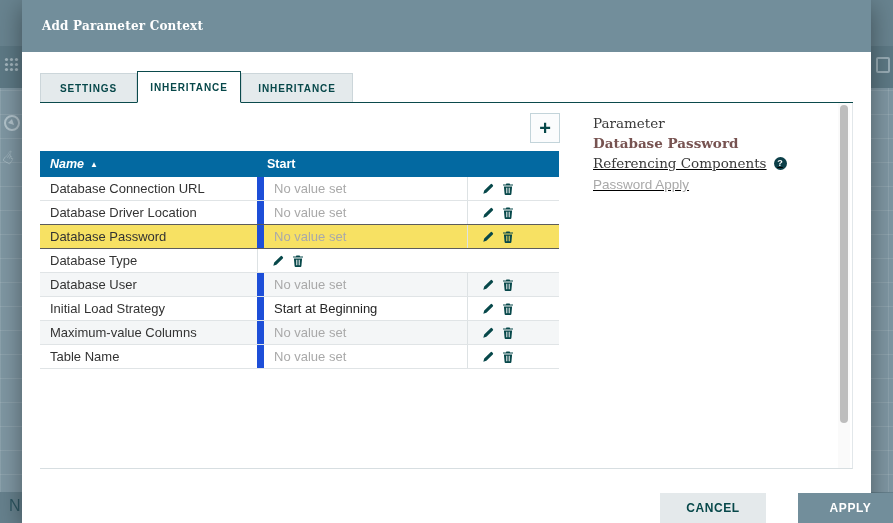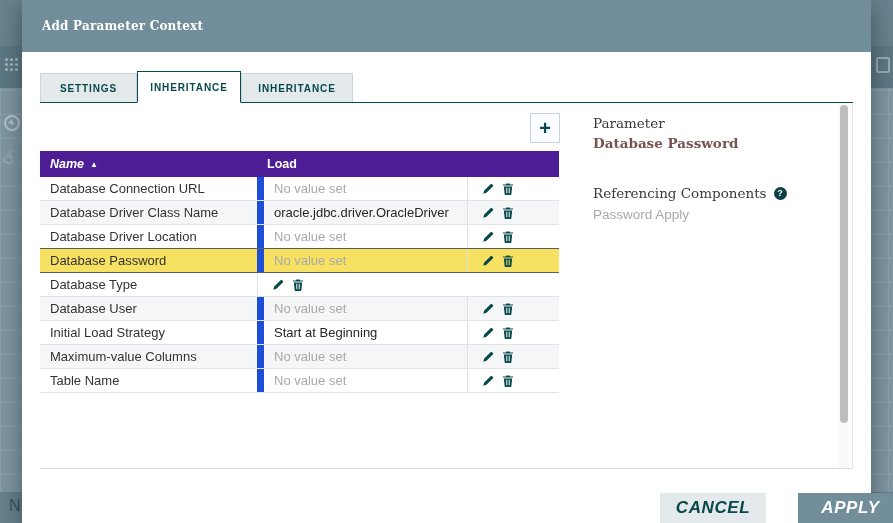--- a/index.html
+++ b/index.html
@@ -46,21 +46,21 @@
   .content { position:relative; margin:0 18px; height:366px;
     border-bottom:1px solid #d7dee1; border-right:1px solid #e2e7ea; }
 
   .add-btn { position:absolute; left:490px; top:10px; width:30px; height:30px;
     background:#fbfcfd; border:1px solid #c3d4da; color:#07484a; font-size:20px;
     font-weight:bold; display:flex; align-items:center; justify-content:center;
     cursor:pointer; line-height:1; }
 
   
   .param-table { position:absolute; left:0; top:48px; width:519px; }
-  .thead { display:flex; height:26px; background:#4c1d95; color:#fff;
+  .thead { display:flex; height:26px; background:#0369a1; color:#fff;
     font-size:12.5px; font-weight:bold; align-items:center; }
   .th-name  { width:217px; padding-left:10px; font-style:italic; }
   .th-name .sort-arrow { font-style:normal; font-size:8px; margin-left:6px; position:relative; top:-1px; }
   .th-value { flex:1; padding-left:10px; }
   .trow { display:flex; height:24px; background:#fff; border-bottom:1px solid #e0e4e6;
     font-size:13px; color:#333; align-items:stretch; cursor:pointer; }
   .trow.alt { background:#f4f6f7; }
   .trow.selected { background:#f7e163; border-top:1px solid #5c5c5c;
     border-bottom:1px solid #5c5c5c; margin-top:-1px; height:25px; }
   .td { display:flex; align-items:center; }
@@ -70,34 +70,34 @@
   .td-actions { flex:1; border-left:1px solid #dde2e4; padding-left:14px; gap:7px; }
   .icon-btn { width:13px; height:13px; display:flex; align-items:center; cursor:pointer; }
   .icon-btn svg { width:12px; height:12px; fill:#07484a; }
 
   
   .detail-panel { position:absolute; left:553px; top:12px; width:260px; }
   .detail-label { font-family:"DejaVu Serif","Liberation Serif",serif; font-size:13.5px;
     color:#3a3a3a; display:flex; align-items:center; }
   .detail-value { font-family:"DejaVu Serif","Liberation Serif",serif; font-weight:bold;
     font-size:13.5px; color:#775351; margin-top:4px; }
-  .detail-group2 { margin-top:34px; }
+  .detail-group2 { margin-top:4px;text-decoration:underline; }
   .help-circle { width:13px; height:13px; border-radius:50%; background:#0c3f48;
     color:#fff; font-size:9px; font-weight:bold; display:inline-flex; align-items:center;
     justify-content:center; margin-left:7px; cursor:pointer; font-family:"Liberation Sans",sans-serif; }
   .detail-status { font-size:13.5px; color:#a9a9a9; margin-top:6px; }
 
   
   .scroll-track { position:absolute; right:2px; top:0; width:12px; height:100%; background:#fafafa; }
   .scroll-thumb { position:absolute; left:2px; top:2px; width:8px; height:318px;
     background:#bdbdbd; border-radius:4px; cursor:grab; }
 
   
   .btn { position:absolute; top:493px; height:30px; display:flex; align-items:center;
-    justify-content:center; font-size:17px; font-weight:bold; letter-spacing:.6px; cursor:pointer;font-style:italic; }
+    justify-content:center; font-size:12px; font-weight:bold; letter-spacing:.6px; cursor:pointer; }
   .btn-cancel { left:638px; width:106px; background:#e4e9eb; color:#07484a; }
   .btn-apply  { left:776px; width:105px; background:#728e9b; color:#fff; }
 </style>
 </head>
 <body>
 
 <div class="canvas-bg">
   <div class="bg-topbar"></div>
   <div class="bg-subbar"></div>
   <div class="bg-icon bg-dots">
@@ -137,42 +137,26 @@
     <div class="tab tab-inheritance">INHERITANCE</div>
   </div>
 
   <div class="content">
 
     <div class="add-btn">+</div>
 
     <div class="param-table">
       <div class="thead">
         <div class="th-name"><span>Name</span><span class="sort-arrow">▲</span></div>
-        <div class="th-value">Load</div>
+        <div class="th-value">Start</div>
       </div>
       <div>
           <div class="trow">
     <div class="td td-name">Database Connection URL</div>
     <div class="td td-value unset">No value set</div>
-    <div class="td td-actions">
-      <span class="icon-btn">
-        <svg viewBox="0 0 12 12">
-                  <path d="M8.6 1.2a1.05 1.05 0 0 1 1.5 0l.7.7a1.05 1.05 0 0 1 0 1.5L4.4 9.8 1.3 10.7l.9-3.1z"></path>
-                </svg>
-      </span>
-      <span class="icon-btn">
-        <svg viewBox="0 0 12 12">
-                  <path d="M4.4.4h3.2l.5 1H11v1.2H1V1.4h2.9zM1.9 3.4h8.2l-.7 7.7a1 1 0 0 1-1 .9H3.6a1 1 0 0 1-1-.9zM4.3 4.8v5.4h1V4.8zm2.4 0v5.4h1V4.8z"></path>
-                </svg>
-      </span>
-    </div>
-  </div>
-          <div class="trow alt">
-    <div class="td td-name">Database Driver Class Name</div>
-    <div class="td td-value">oracle.jdbc.driver.OracleDriver</div>
     <div class="td td-actions">
       <span class="icon-btn">
         <svg viewBox="0 0 12 12">
                   <path d="M8.6 1.2a1.05 1.05 0 0 1 1.5 0l.7.7a1.05 1.05 0 0 1 0 1.5L4.4 9.8 1.3 10.7l.9-3.1z"></path>
                 </svg>
       </span>
       <span class="icon-btn">
         <svg viewBox="0 0 12 12">
                   <path d="M4.4.4h3.2l.5 1H11v1.2H1V1.4h2.9zM1.9 3.4h8.2l-.7 7.7a1 1 0 0 1-1 .9H3.6a1 1 0 0 1-1-.9zM4.3 4.8v5.4h1V4.8zm2.4 0v5.4h1V4.8z"></path>
                 </svg>

